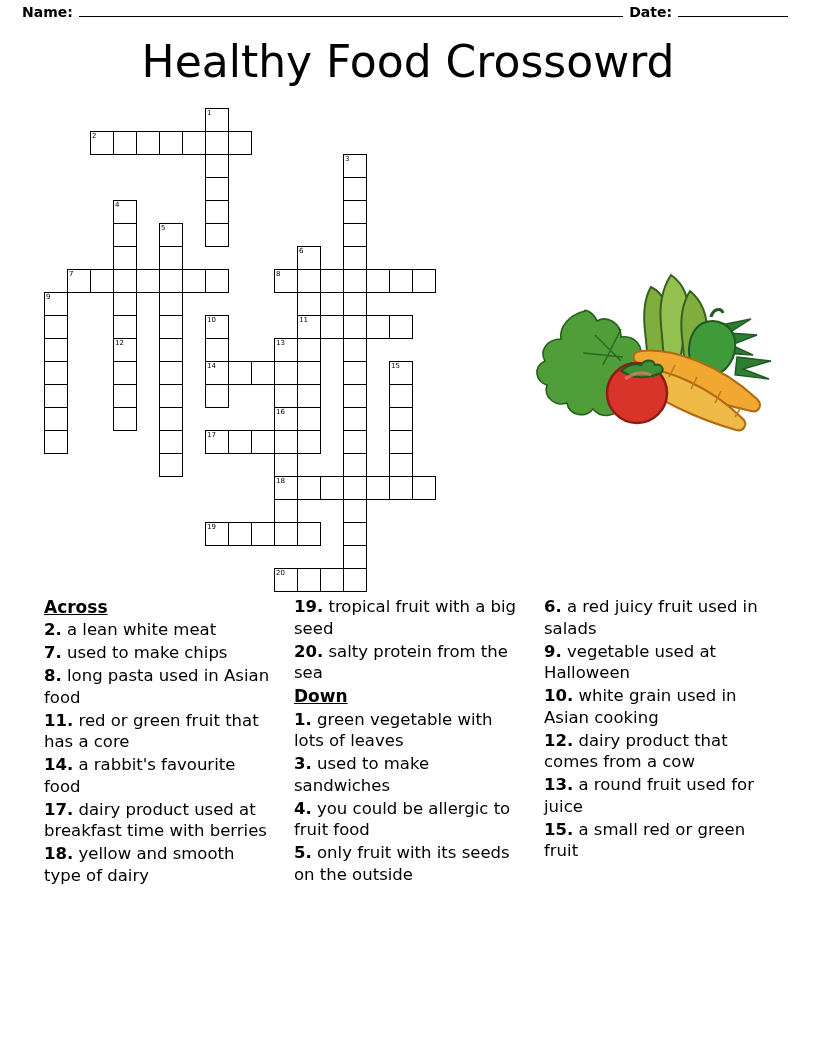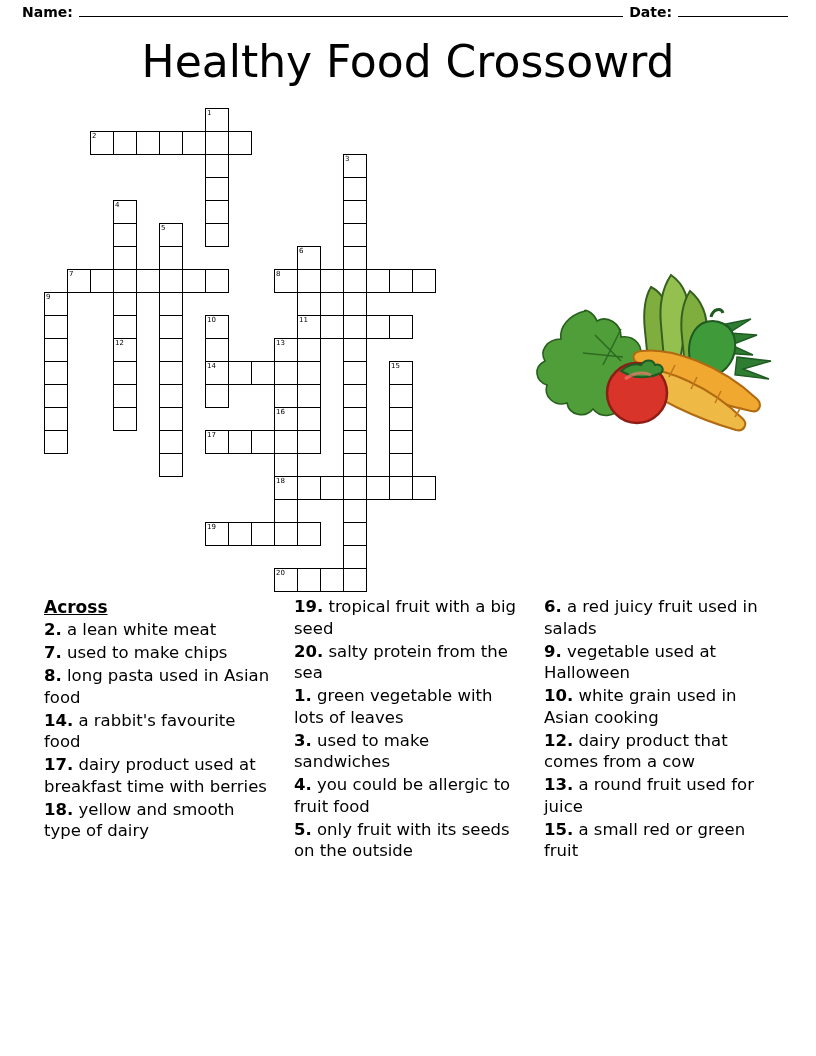--- a/index.html
+++ b/index.html
@@ -327,25 +327,27 @@
         <path d="M100 134 c8 -6 18 -8 26 -4" fill="none" stroke="#f07b6e" stroke-width="3" opacity="0.7"></path>
       </g>
     </svg>
   </div>
 
   <div class="clues" id="clue-columns">
       <div class="clue-head">Across</div>
       <div class="clue"><b>2.</b><span> a lean white meat</span></div>
       <div class="clue"><b>7.</b><span> used to make chips</span></div>
       <div class="clue"><b>8.</b><span> long pasta used in Asian food</span></div>
+      <div class="clue"><b>11.</b><span> red or green fruit that has a core</span></div>
       <div class="clue"><b>14.</b><span> a rabbit's favourite food</span></div>
       <div class="clue"><b>17.</b><span> dairy product used at breakfast time with berries</span></div>
       <div class="clue"><b>18.</b><span> yellow and smooth type of dairy</span></div>
       <div class="clue"><b>19.</b><span> tropical fruit with a big seed</span></div>
       <div class="clue"><b>20.</b><span> salty protein from the sea</span></div>
+      <div class="clue-head">Down</div>
       <div class="clue"><b>1.</b><span> green vegetable with lots of leaves</span></div>
       <div class="clue"><b>3.</b><span> used to make sandwiches</span></div>
       <div class="clue"><b>4.</b><span> you could be allergic to fruit food</span></div>
       <div class="clue"><b>5.</b><span> only fruit with its seeds on the outside</span></div>
       <div class="clue"><b>6.</b><span> a red juicy fruit used in salads</span></div>
       <div class="clue"><b>9.</b><span> vegetable used at Halloween</span></div>
       <div class="clue"><b>10.</b><span> white grain used in Asian cooking</span></div>
       <div class="clue"><b>12.</b><span> dairy product that comes from a cow</span></div>
       <div class="clue"><b>13.</b><span> a round fruit used for juice</span></div>
       <div class="clue"><b>15.</b><span> a small red or green fruit</span></div>

